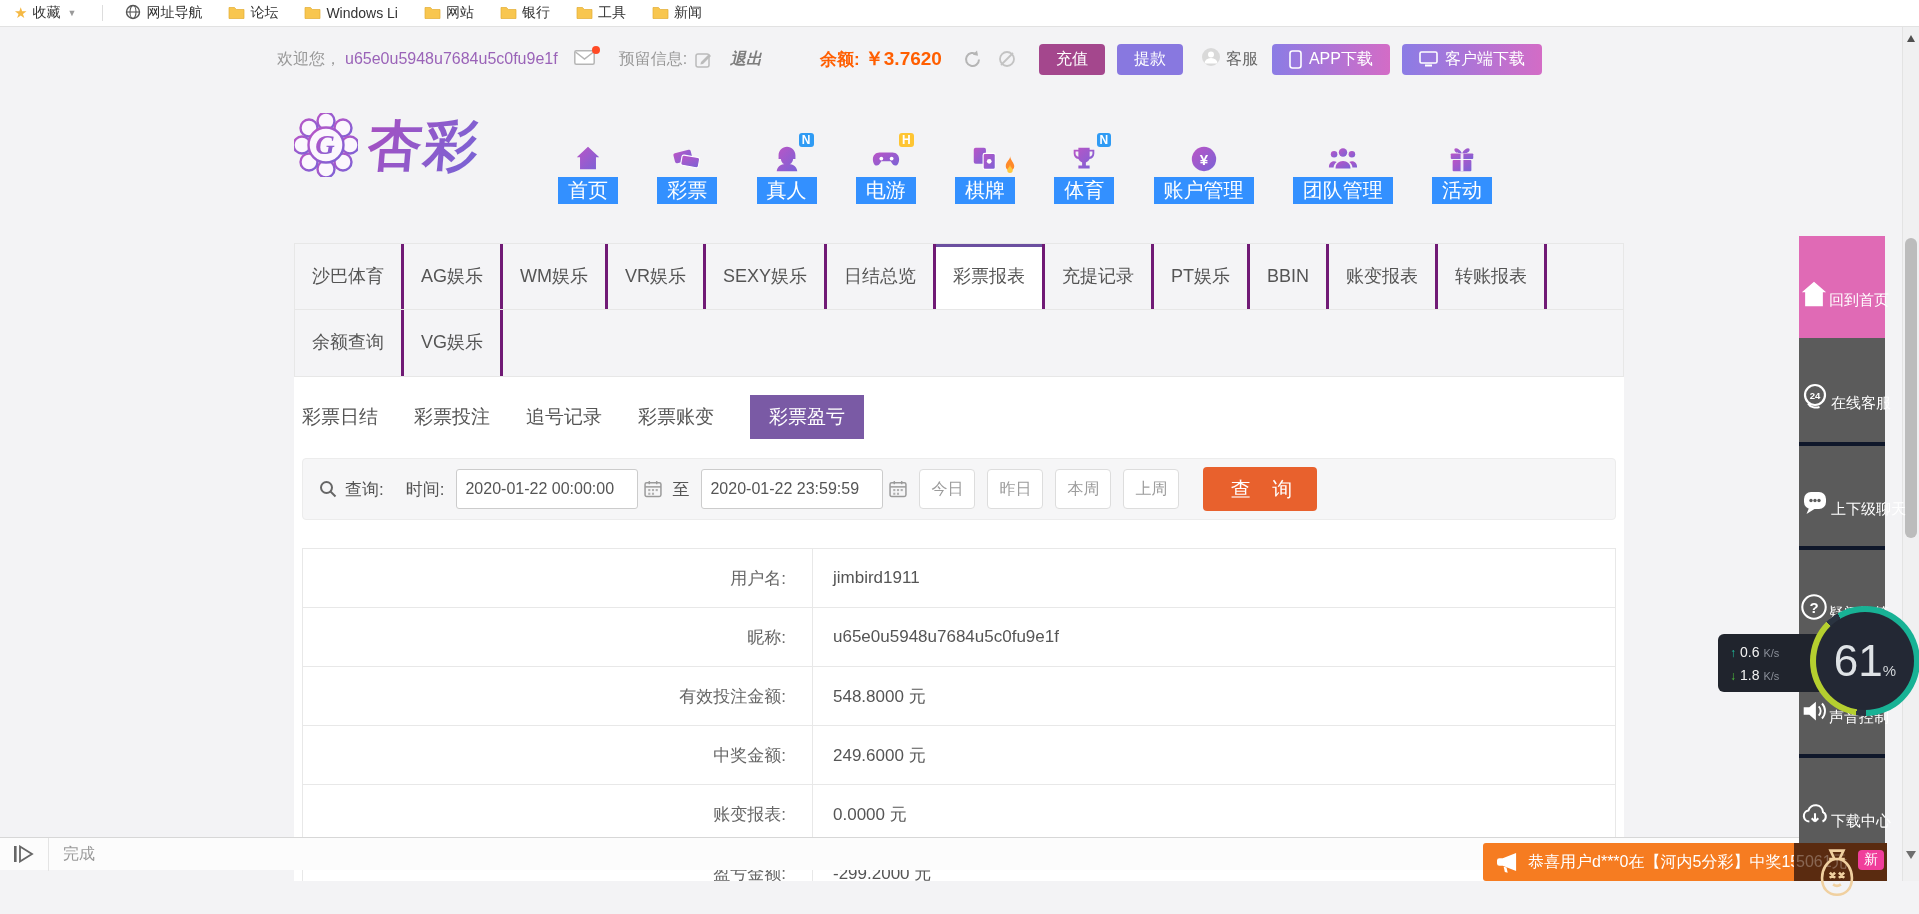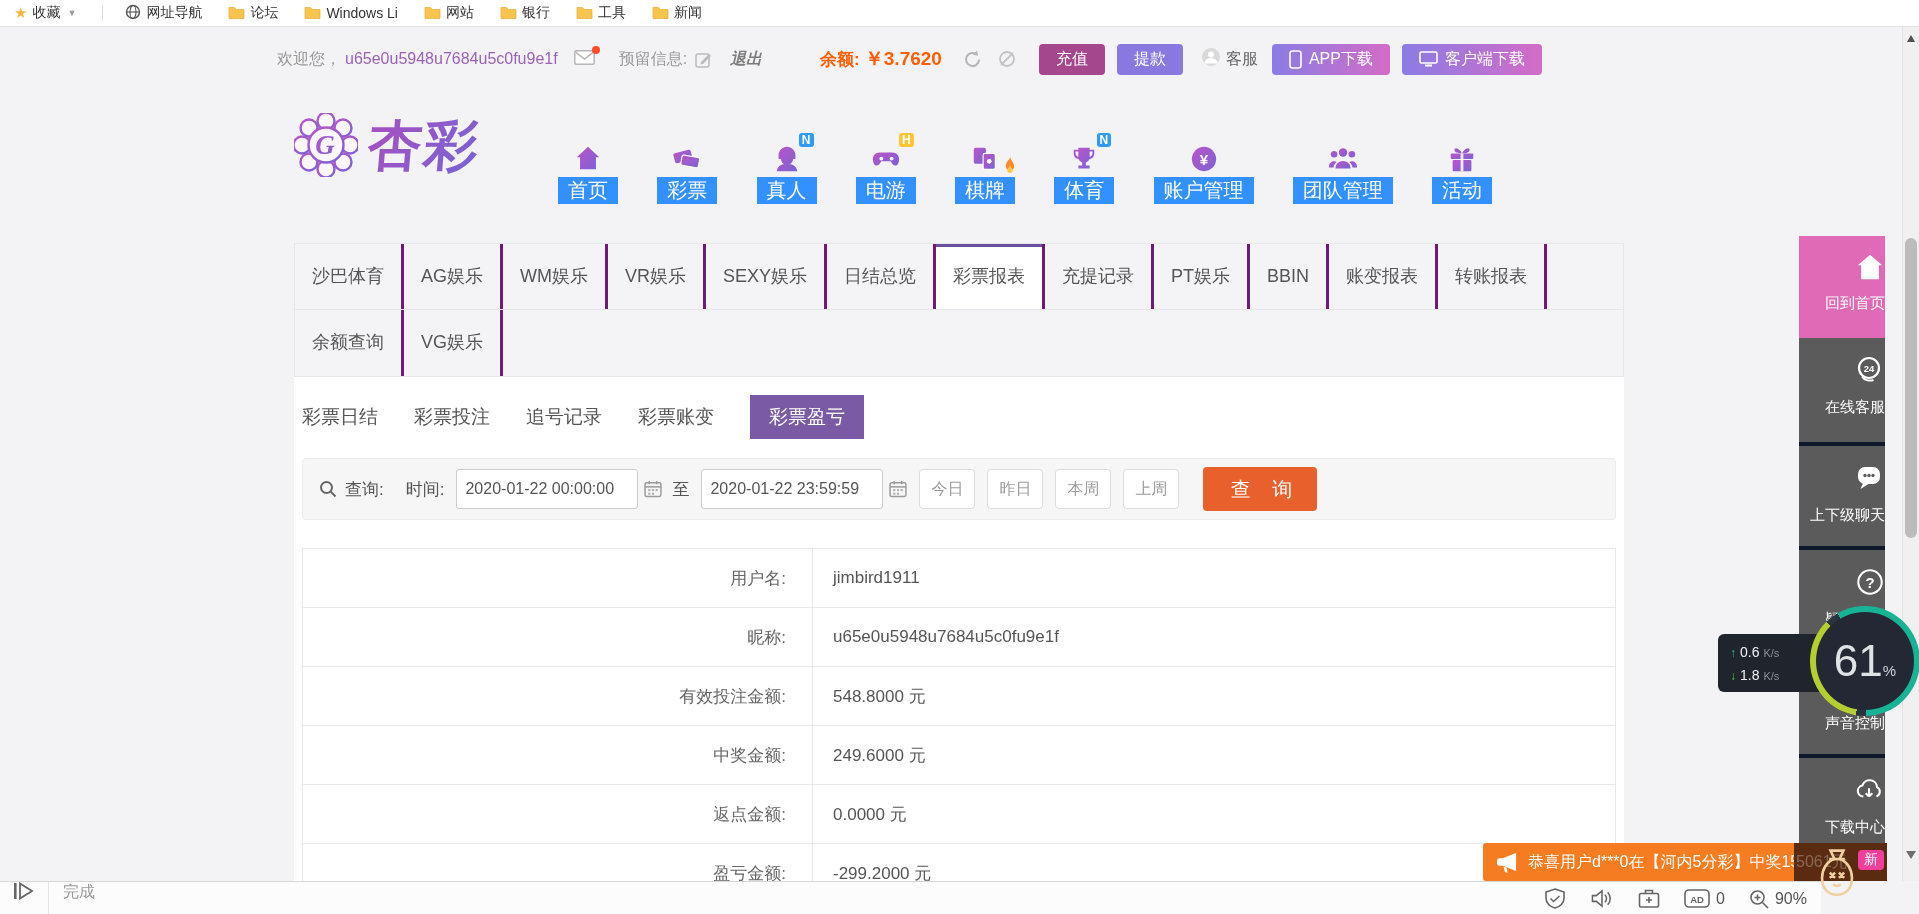--- a/index.html
+++ b/index.html
@@ -52,42 +52,42 @@
 .dinput{width:182px;height:40px;border:1px solid #ccc;border-radius:3px;margin-left:12px;padding:0 8px;font-size:16px;color:#555;font-family:inherit;background:#fff}
 .calbtn{margin-left:6px;cursor:pointer;display:flex}
 .qbtn{width:56px;height:40px;background:#fff;border:1px solid #ddd;border-radius:4px;color:#9c9c9c;font-size:16px;margin-left:12px;cursor:pointer;font-family:inherit}
 .qsubmit{width:114px;height:44px;background:#e8612d;border:none;border-radius:4px;color:#fff;font-size:20px;letter-spacing:8px;padding-left:10px;margin-left:24px;cursor:pointer;font-family:inherit}
 #acct{position:absolute;left:8px;top:171px;width:1314px;border:1px solid #e8e8e8;border-bottom:none}
 .trow{display:flex;height:59px;border-bottom:1px solid #e8e8e8;background:#fff}
 .tlabel{width:510px;border-right:1px solid #e8e8e8;display:flex;align-items:center;justify-content:flex-end;padding-right:26px;font-size:17px;color:#666}
 .tval{flex:1;display:flex;align-items:center;padding-left:20px;font-size:17px;color:#555}
 
 #sidemenu{position:absolute;left:1799px;top:236px;width:86px;z-index:5}
-.smi{width:86px;display:flex;flex-direction:column;align-items:flex-end;padding-top:17px;cursor:pointer;background:#5b5b5b}
+.smi{width:86px;display:flex;flex-direction:row;align-items:center;padding-top:17px;cursor:pointer;background:#5b5b5b}
 .smi.first{background:#e06ab5;height:102px}
 .smi.g{height:104px;border-top:4px solid #0f172a}
 .smi .lbl{color:#fff;font-size:15px;margin-top:9px;white-space:nowrap}
 
 #speedbox{position:absolute;left:1718px;top:634px;width:122px;height:58px;background:#20242d;border-radius:6px;padding:7px 0 0 12px;z-index:6}
 .sprow{display:flex;align-items:baseline;gap:4px;font-size:14px;color:#f2f2f2;line-height:22px}
 .spup{color:#1fc3a2;font-size:12px}.spdn{color:#4fc13c;font-size:12px}
 .spunit{color:#8a8f99;font-size:11px}
 #gauge{position:absolute;left:1810px;top:606px;width:110px;height:110px;border-radius:50%;background:conic-gradient(from -30deg,#18b295 0 58%,#2a3340 58% 61%,#b5cf2f 61% 96%,#2a3340 96%);z-index:7;display:flex;align-items:center;justify-content:center}
 #gauge .hole{width:98px;height:98px;border-radius:50%;background:#232834;display:flex;align-items:center;justify-content:center}
 .gnum{font-size:44px;color:#dfe3e6;font-weight:400}
 .gpct{font-size:15px;color:#cfd3d6;margin-top:18px}
 
 #notice{position:absolute;left:1483px;top:843px;width:404px;height:38px;display:flex;z-index:8}
 #notice .orange{width:311px;height:38px;background:#f67c21;border-radius:3px 0 0 3px;display:flex;align-items:center;gap:9px;padding-left:13px;overflow:hidden;white-space:nowrap;color:#fff;font-size:16px}
 #notice .brown{position:relative;width:93px;height:38px;background:#5a2b10}
 .dimtxt{position:absolute;left:2px;top:9px;color:rgba(255,255,255,.28);font-size:16px;white-space:nowrap}
 .newbadge{position:absolute;right:3px;top:7px;background:#f03e9b;color:#fff;font-size:14px;padding:1px 6px;border-radius:4px;z-index:10}
 .bagwrap{position:absolute;right:26px;top:5px;z-index:9}
 
-#statusbar{position:absolute;left:0;top:881px;width:1821px;height:33px;background:#fcfcfc;border-top:1px solid #d7d7d7;display:flex;align-items:flex-start;z-index:3}
+#statusbar{position:absolute;left:0;top:837px;width:1821px;height:33px;background:#fcfcfc;border-top:1px solid #d7d7d7;display:flex;align-items:center;z-index:3}
 .sbsep{width:1px;height:33px;background:#e4e4e4;margin-left:12px}
 .sbtext{color:#999;font-size:16px;margin-left:14px}
 #sbicons{position:absolute;right:14px;top:0;height:33px;display:flex;align-items:center;gap:24px}
 .sbitem{display:flex;align-items:center;gap:6px;color:#555;font-size:16px;cursor:pointer}
 
 #scrollbar{position:absolute;right:0;top:27px;width:17px;height:854px;background:#f0f0f1;border-left:1px solid #e3e3e3;z-index:4}
 .sb-up{position:absolute;top:8px;left:4px;width:0;height:0;border-left:4.5px solid transparent;border-right:4.5px solid transparent;border-bottom:7px solid #505050}
 .sb-dn{position:absolute;bottom:22px;left:3px;width:0;height:0;border-left:5.5px solid transparent;border-right:5.5px solid transparent;border-top:8px solid #6e6e6e}
 #sbthumb{position:absolute;top:211px;left:2px;width:12px;height:300px;background:#bcbcbc;border-radius:6px}
 </style>
@@ -431,21 +431,21 @@
       </div>
       <div class="trow">
         <div class="tlabel">有效投注金额:</div>
         <div class="tval">548.8000 元</div>
       </div>
       <div class="trow">
         <div class="tlabel">中奖金额:</div>
         <div class="tval">249.6000 元</div>
       </div>
       <div class="trow">
-        <div class="tlabel">返点金额:</div>
+        <div class="tlabel">账变报表:</div>
         <div class="tval">0.0000 元</div>
       </div>
       <div class="trow">
         <div class="tlabel">盈亏金额:</div>
         <div class="tval">-299.2000 元</div>
       </div>
     </div>
   </div>
 
   <div id="sidemenu">

